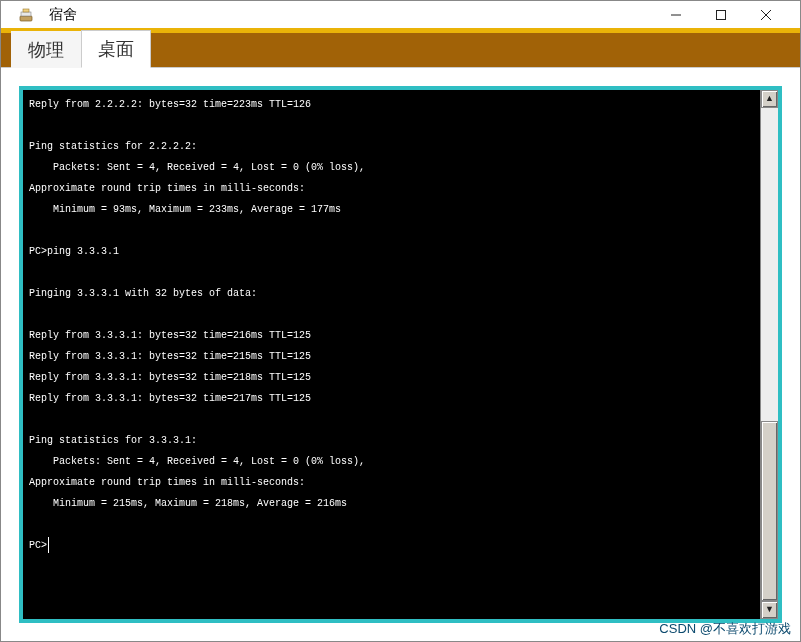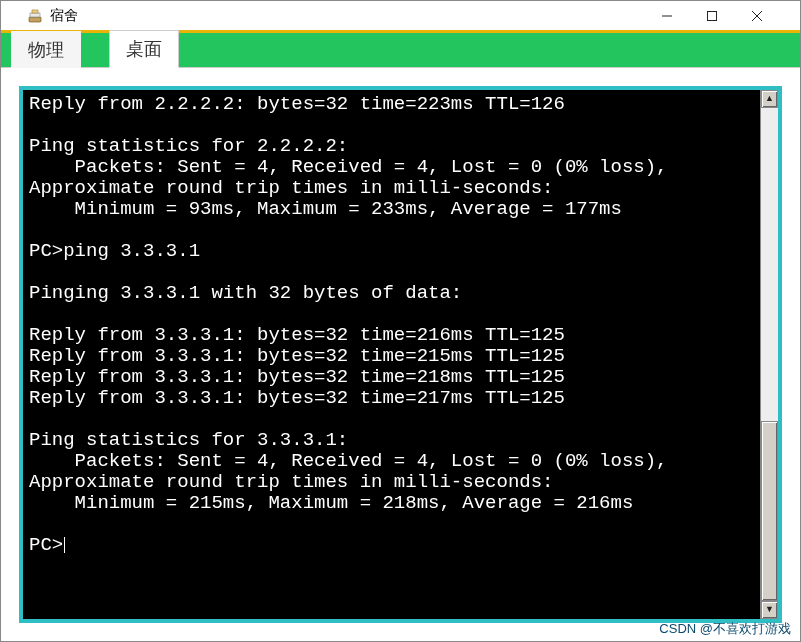--- a/index.html
+++ b/index.html
@@ -17,22 +17,23 @@
       background: #fff;
       border: 1px solid #888;
       display: flex;
       flex-direction: column;
     }
     .titlebar {
       height: 32px;
       background: #fff;
       display: flex;
       align-items: center;
-      padding: 0 21px;
-      border-bottom: 3px solid #eab308;
+      padding: 0 12px;
+      border-bottom: 5px solid #eab308;
+      gap: 8px;
     }
     .titlebar .app-icon {
       width: 18px;
       height: 18px;
       margin: 0 6px 0 4px;
       display: inline-flex;
       align-items: center;
       justify-content: center;
     }
     .titlebar .title {
@@ -51,41 +52,40 @@
       align-items: center;
       justify-content: center;
       font-size: 12px;
       color: #333;
       background: transparent;
       border: none;
       font-family: "Segoe MDL2 Assets", sans-serif;
     }
     .tabbar {
       height: 35px;
-      background: #22c55e;
+      background: #a16207;
       display: flex;
       align-items: flex-end;
       border-bottom: 1px solid #ccc;
       padding-left: 10px;
     }
     .tab {
       padding: 6px 16px;
       font-size: 18px;
       color: #333;
       border: 1px solid transparent;
       border-bottom: none;
       position: relative;
       top: 1px;
       background: #f5f5f5;
     }
     .tab.active {
       background: #fff;
       border: 1px solid #ccc;
       border-bottom: 1px solid #fff;
-      margin-left: 28px;
     }
     .content {
       flex: 1;
       padding: 18px;
       background: #fff;
       overflow: hidden;
     }
     .terminal-frame {
       border: 4px solid #2fbec3;
       height: 100%;
@@ -119,21 +119,21 @@
     .terminal-body {
       flex: 1;
       background: #000;
       display: flex;
       overflow: hidden;
     }
     .terminal-output {
       flex: 1;
       color: #fff;
       font-family: "Courier New", monospace;
-      font-size: 19px;
+      font-size: 10px;
       line-height: 21px;
       padding: 4px 6px;
       white-space: pre;
       overflow: hidden;
     }
     .terminal-scrollbar {
       width: 18px;
       background: #d4d0c8;
       display: flex;
       flex-direction: column;

